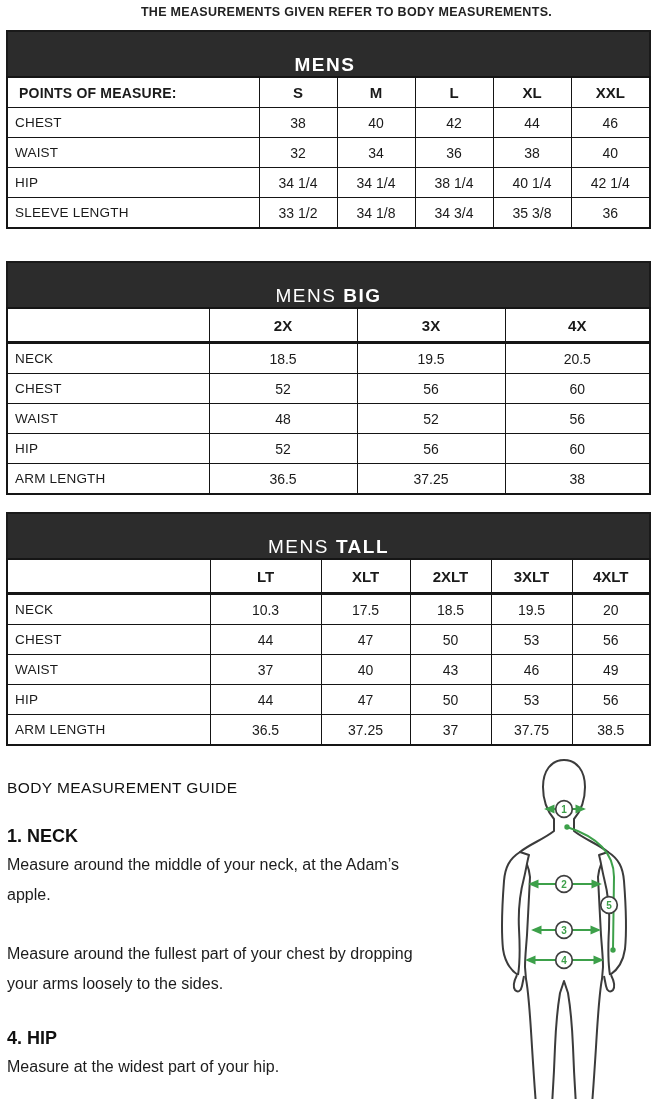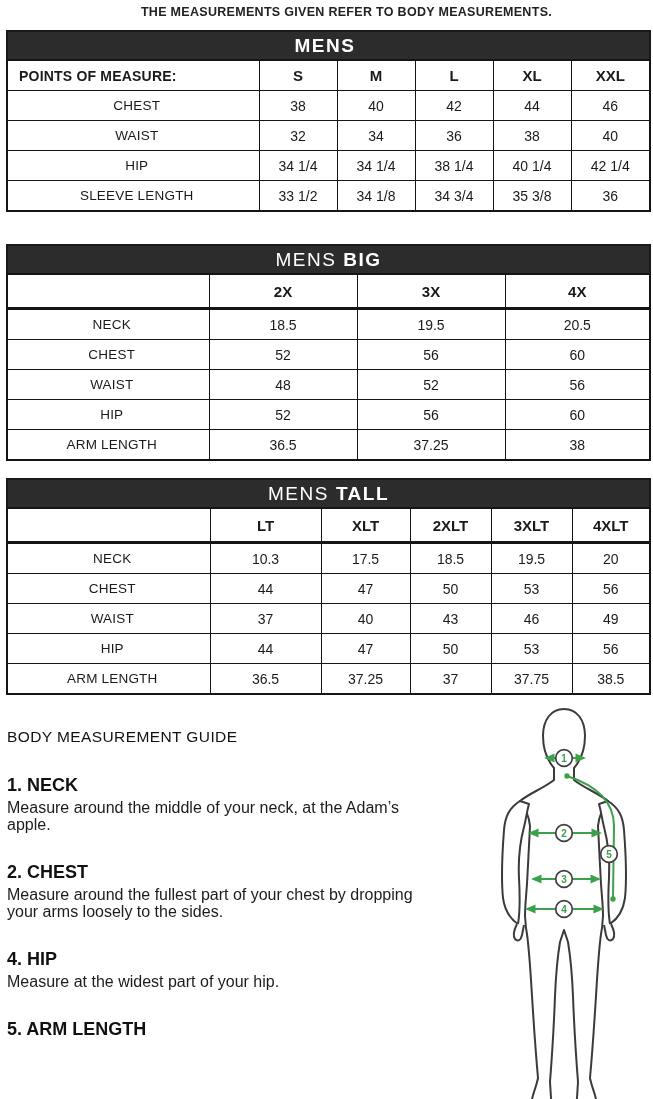--- a/index.html
+++ b/index.html
@@ -10,47 +10,47 @@
   }
   .note{
     margin-top:5px;text-align:center;font-size:12.5px;font-weight:700;
     letter-spacing:.3px;color:#222;padding-left:40px;
   }
   .twrap{margin-left:6px;width:645px;box-sizing:border-box;}
   .twrap.t1{margin-top:11px;}
   .twrap.t2{margin-top:32px;}
   .twrap.t3{margin-top:17px;}
   .band{
-    box-sizing:border-box;height:29px;background:#2c2c2c;color:#fff;
+    box-sizing:border-box;height:46px;background:#2c2c2c;color:#fff;
     border:2px solid #1a1a1a;border-bottom:none;
-    display:flex;align-items:center;justify-content:center;gap:7px;
+    display:flex;align-items:flex-end;justify-content:center;gap:7px;
     font-size:19px;letter-spacing:1.5px;
   }
   .band .t{font-weight:400;}
   .band.solo .t{font-weight:700;}
   .band .b{font-weight:700;}
   table{
     border-collapse:collapse;table-layout:fixed;width:645px;
     border:2px solid #151515;background:#fff;
   }
   th,td{
     border:1px solid #151515;padding:0;height:29px;
     text-align:center;font-size:14px;white-space:nowrap;overflow:hidden;
     font-weight:400;color:#1a1a1a;
   }
-  td.lbl{text-align:center;padding-left:7px;font-size:13.5px;letter-spacing:.2px;}
+  td.lbl{text-align:left;padding-left:7px;font-size:13.5px;letter-spacing:.2px;}
   thead th{font-weight:700;font-size:15px;}
   thead th.lbl{text-align:left;padding-left:11px;font-weight:700;font-size:14px;letter-spacing:.2px;}
   .t2 thead th,.t3 thead th{height:32px;border-bottom:3px solid #151515;}
   .guide{position:relative;margin:33px 0 0 7px;}
   .gtitle{font-size:15.5px;font-weight:400;letter-spacing:.4px;color:#111;}
   .gitem{margin-top:29px;max-width:436px;}
   .gitem:first-of-type{margin-top:7px;}
   .gh{font-size:18px;font-weight:700;color:#111;}
-  .gp{margin:3px 0 0 0;font-size:16px;line-height:17px;color:#1c1c1c;}
+  .gp{margin:3px 0 0 0;font-size:16px;line-height:30px;color:#1c1c1c;}
   .fig{position:absolute;top:-22px;right:1px;width:162px;height:404px;}
 </style>
 </head>
 <body>
 
 <div class="note">THE MEASUREMENTS GIVEN REFER TO BODY MEASUREMENTS.</div>
 
 <div class="twrap t1">
   <div class="band solo">
     <span class="t">MENS</span>
@@ -237,21 +237,20 @@
 </div>
 
 <div class="guide">
   <div class="gtitle">BODY MEASUREMENT GUIDE</div>
 
   <div class="gitem">
     <div class="gh">1. NECK</div>
     <p class="gp">Measure around the middle of your neck, at the Adam’s apple.</p>
   </div>
   <div class="gitem">
-    <div class="gh">2. CHEST</div>
     <p class="gp">Measure around the fullest part of your chest by dropping your arms loosely to the sides.</p>
   </div>
   <div class="gitem">
     <div class="gh">4. HIP</div>
     <p class="gp">Measure at the widest part of your hip.</p>
   </div>
   <div class="gitem">
     <div class="gh">5. ARM LENGTH</div>
 
   </div>

